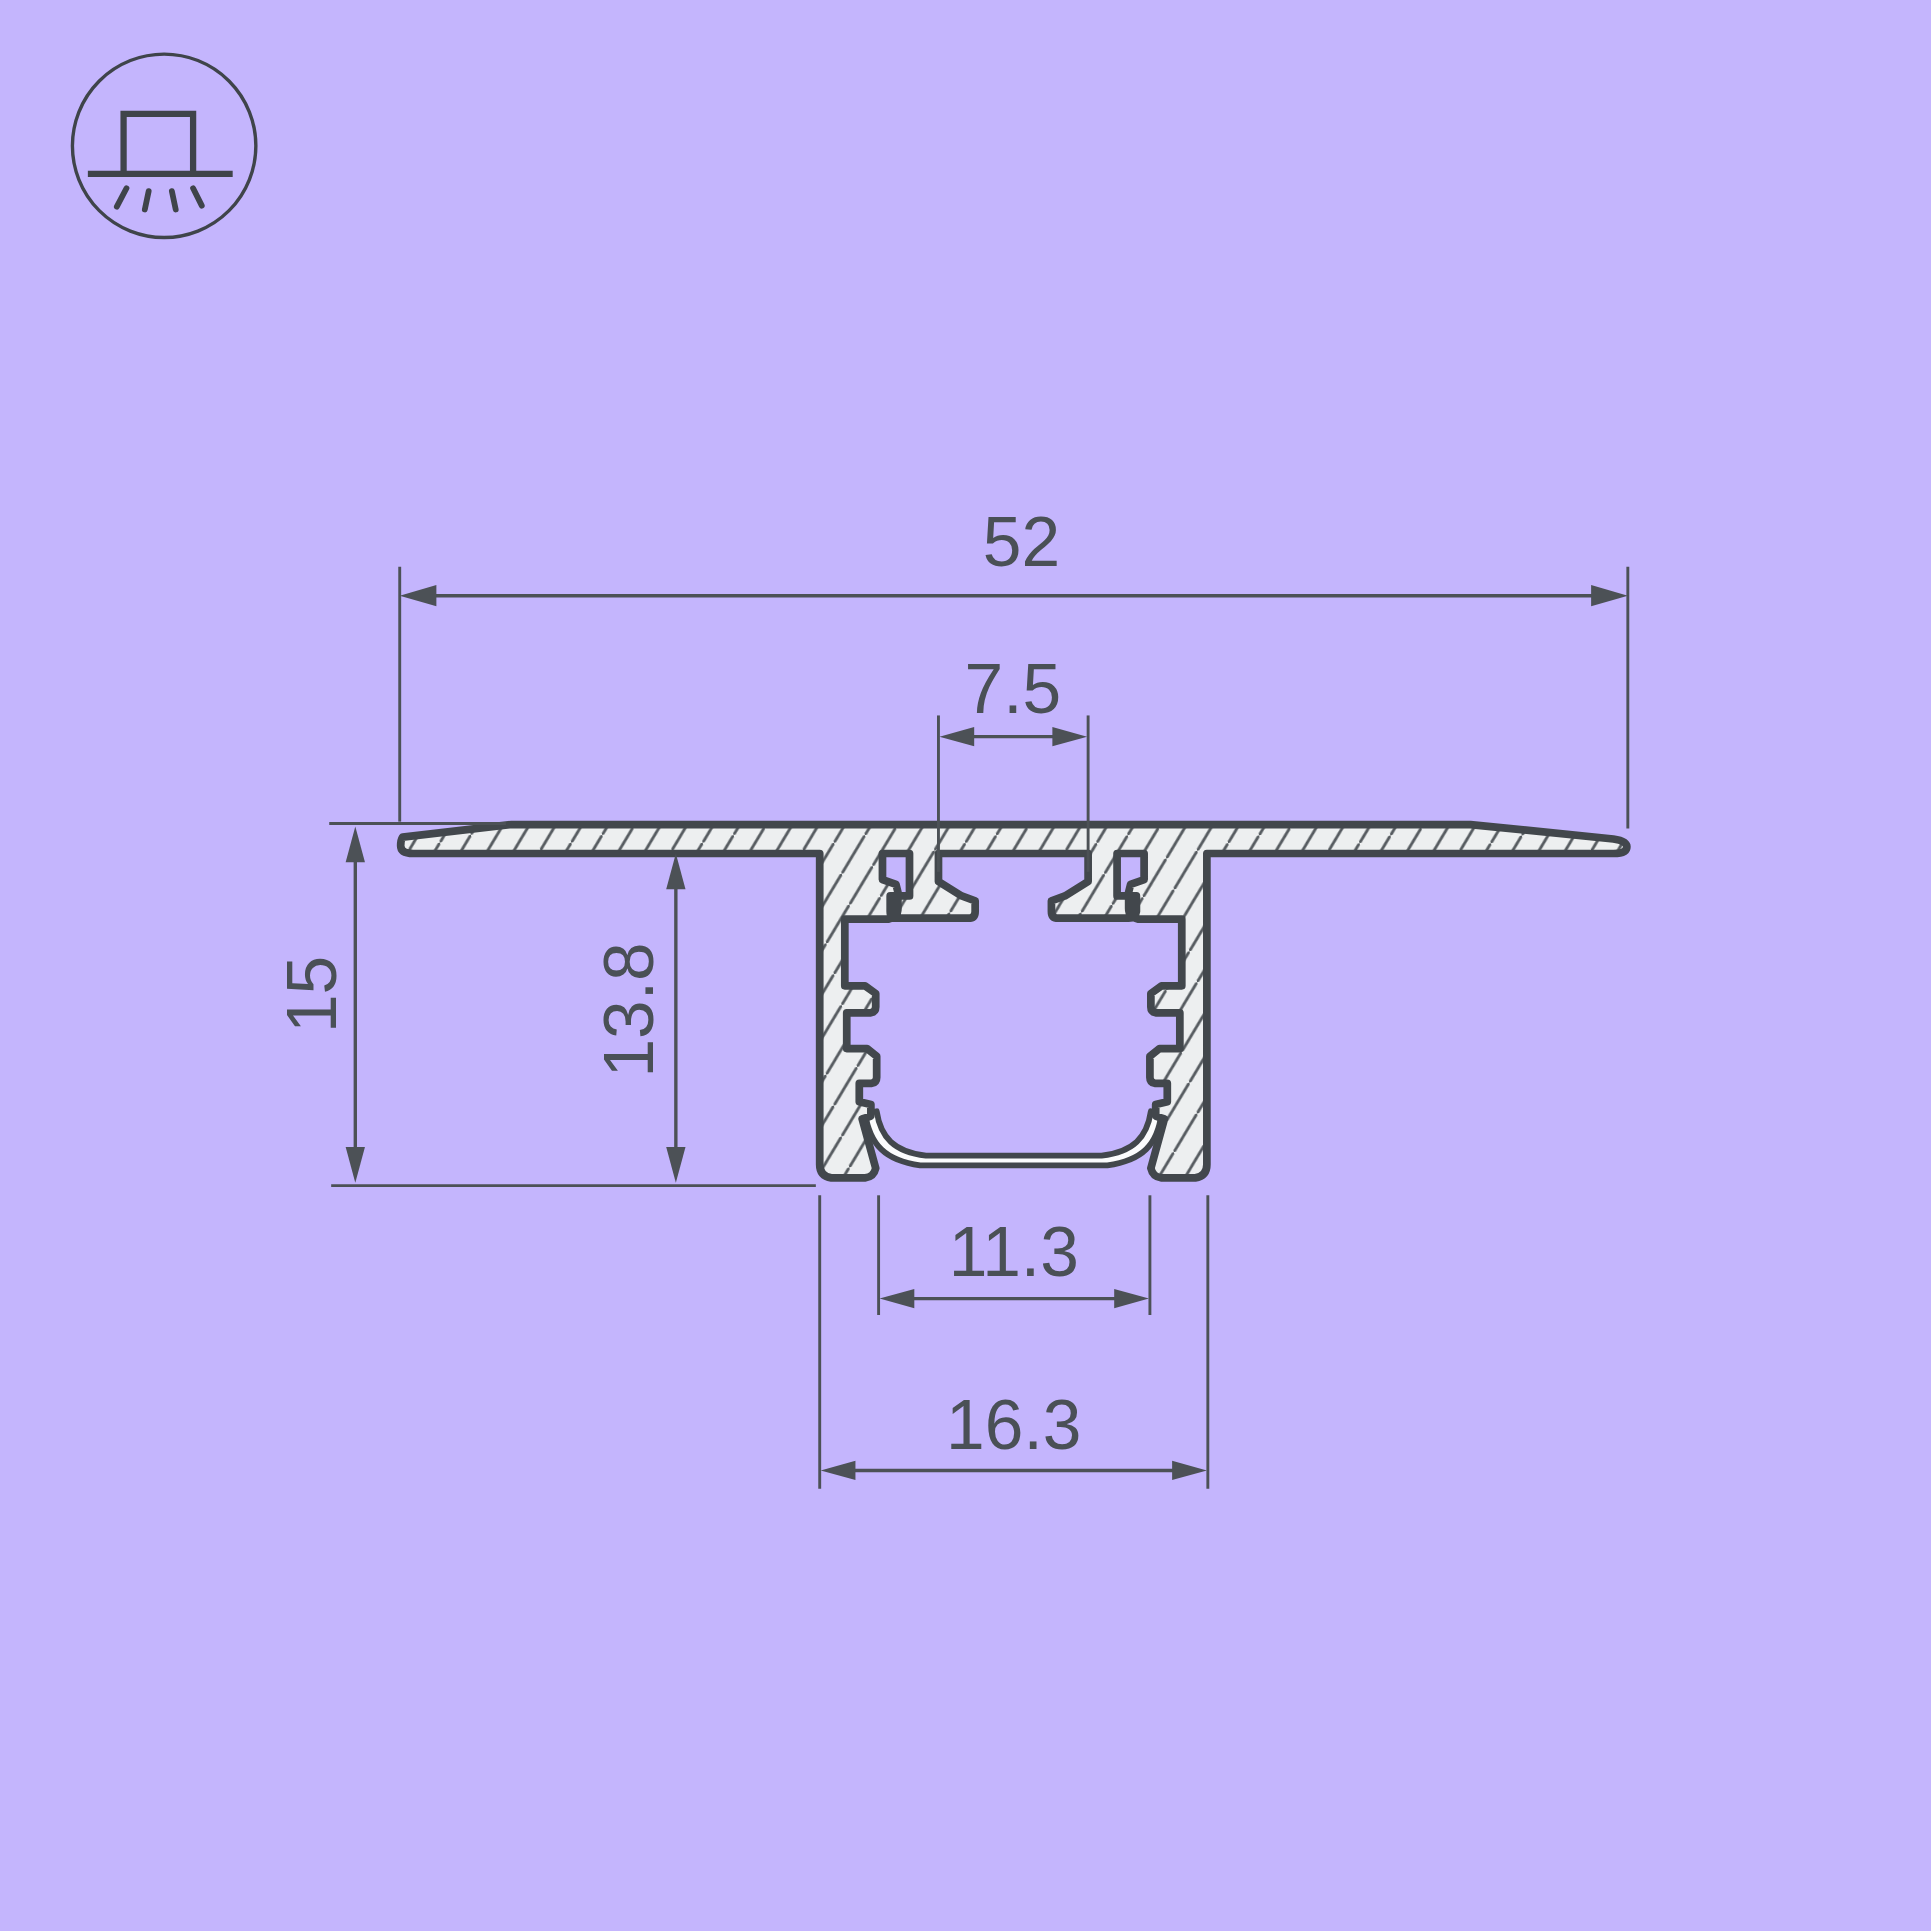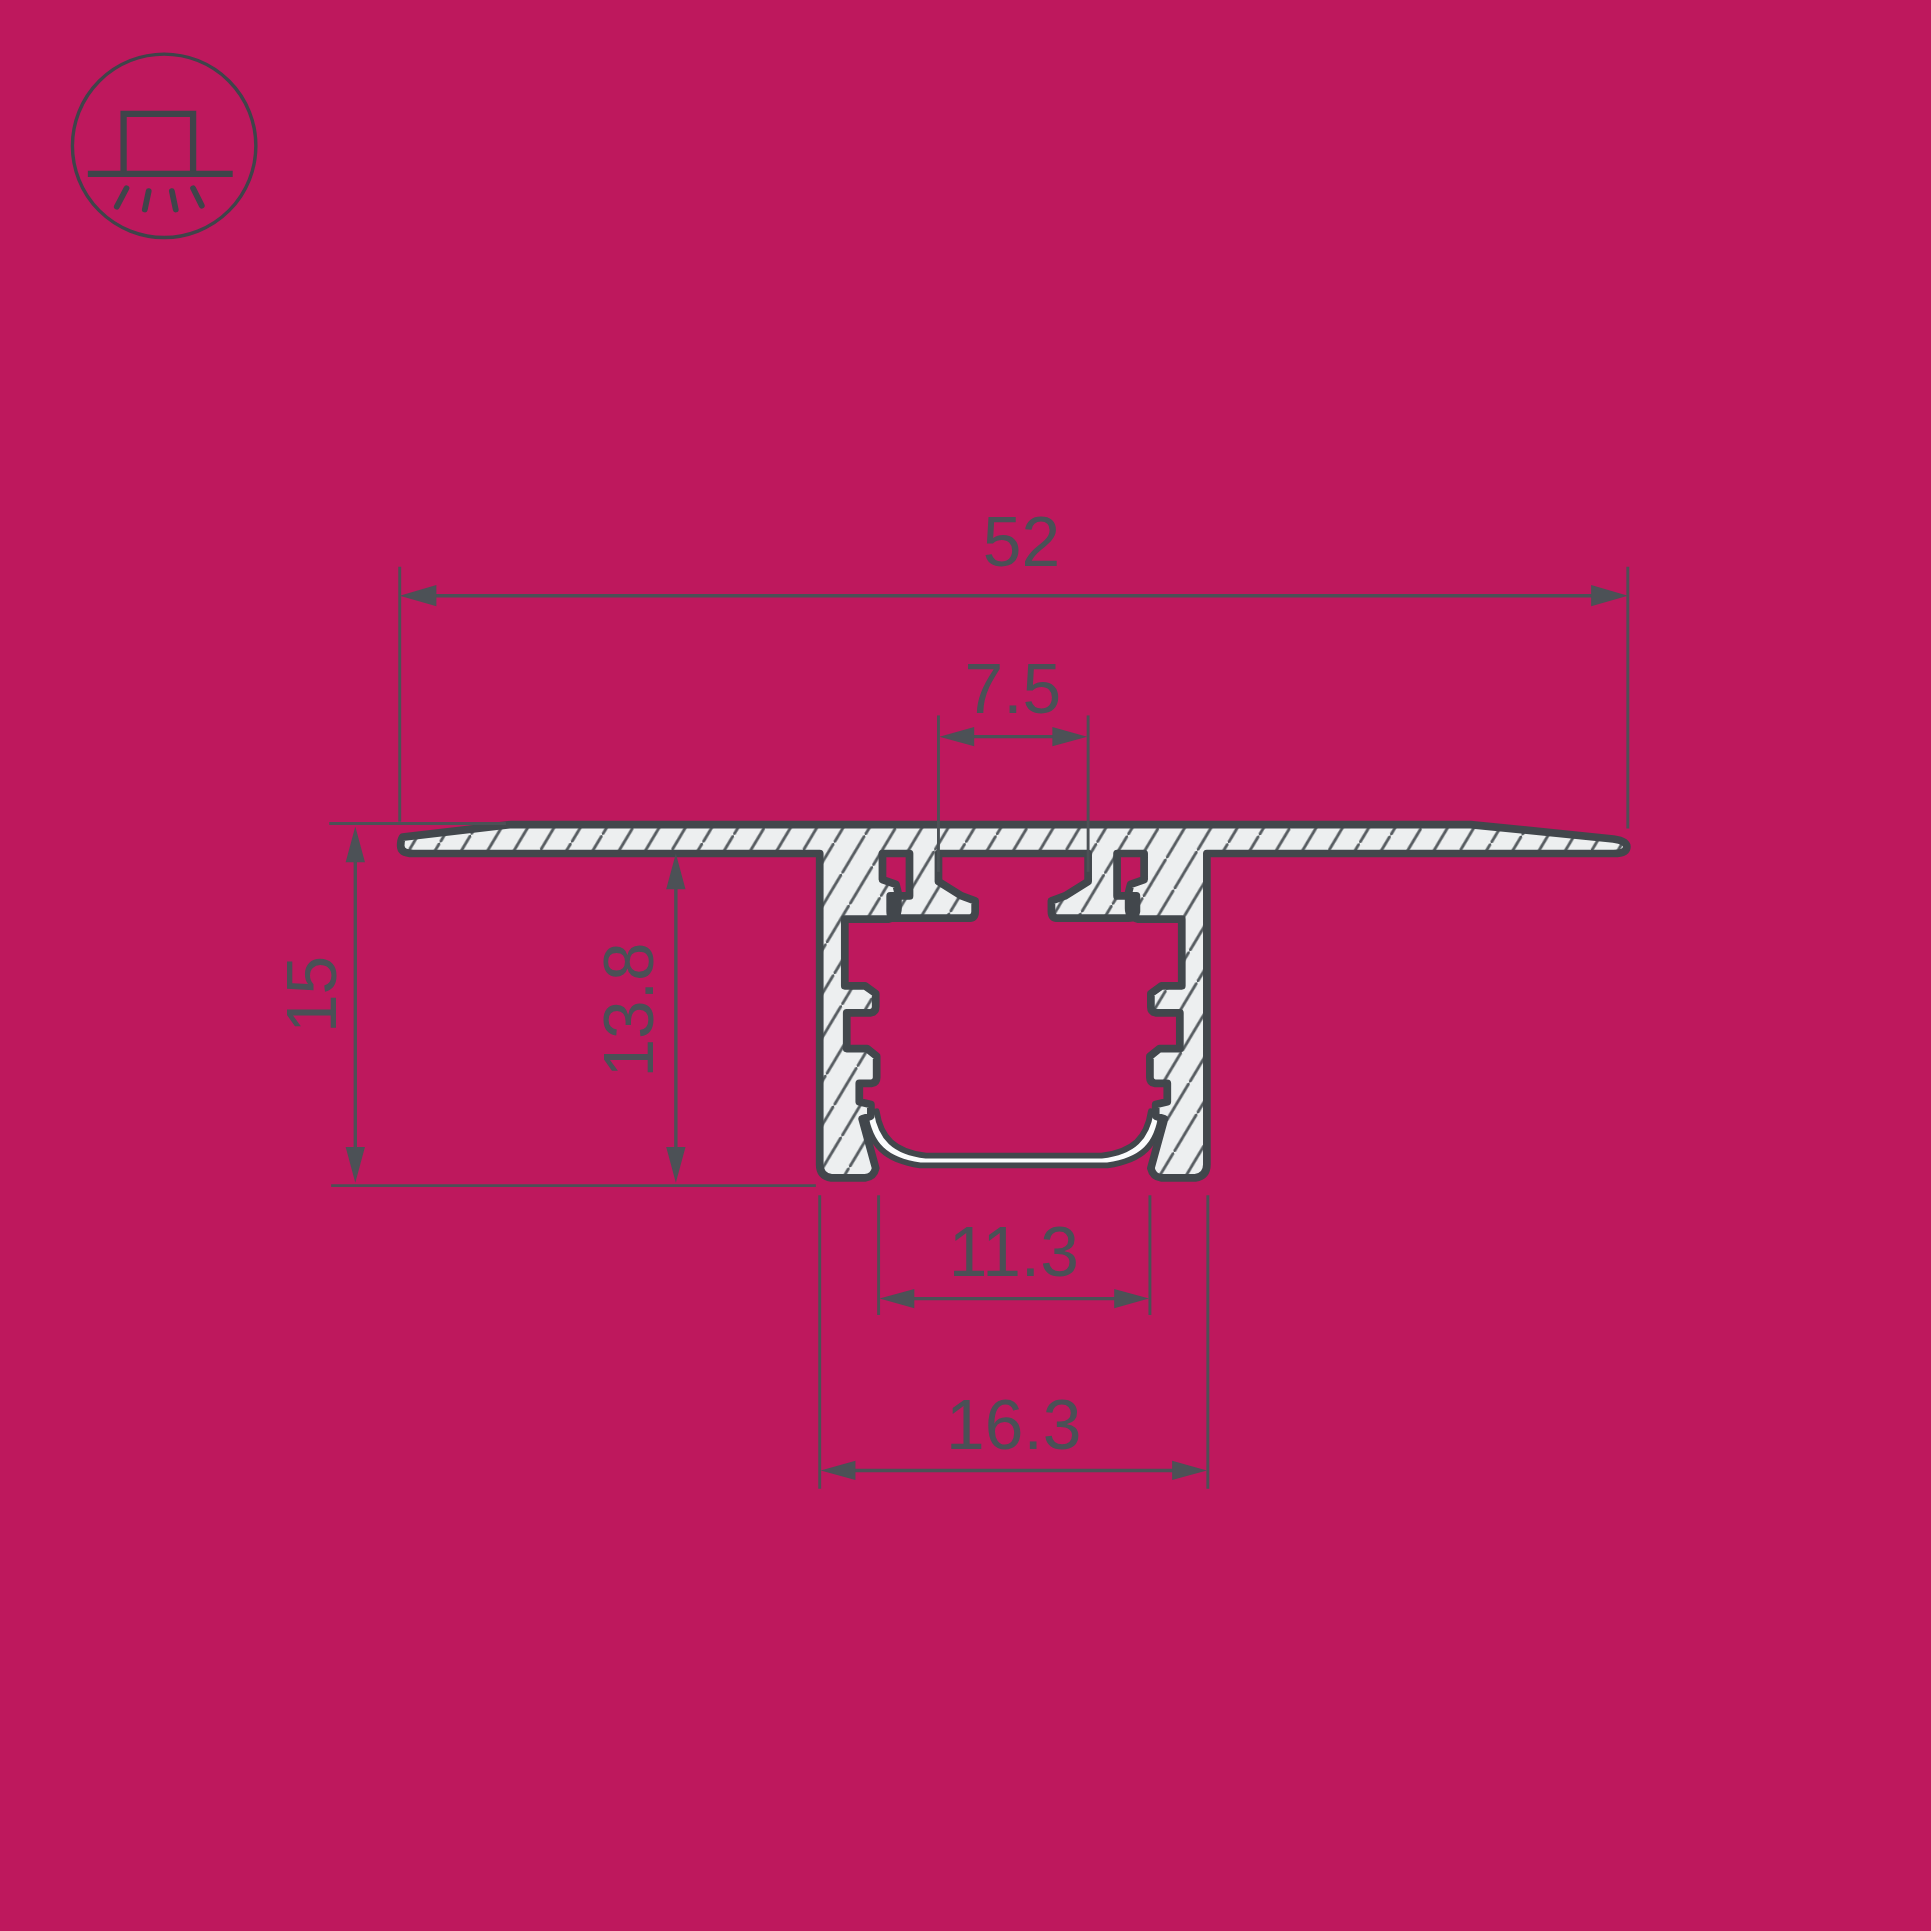--- a/index.html
+++ b/index.html
@@ -7,21 +7,21 @@
     padding:0;
     background:#ffffff;
     width:1931px;
     height:1931px;
     font-family:"Liberation Sans", sans-serif;
   }
   .stage{
     position:relative;
     width:1931px;
     height:1931px;
-    background:#be185d;
+    background:#c4b5fd;
     overflow:hidden;
   }
   svg{display:block}
   .outline{
     fill:url(#hatch);
     stroke:#42474c;
     stroke-width:8;
     stroke-linejoin:round;
   }
   .diffuser{

